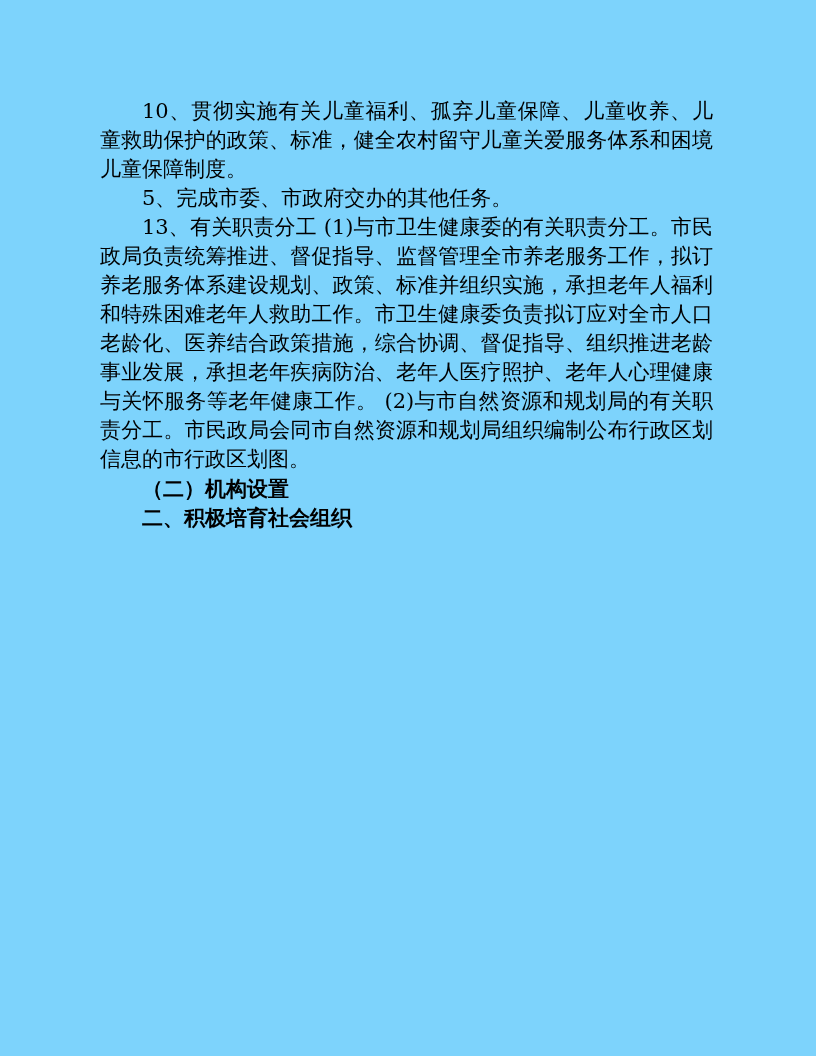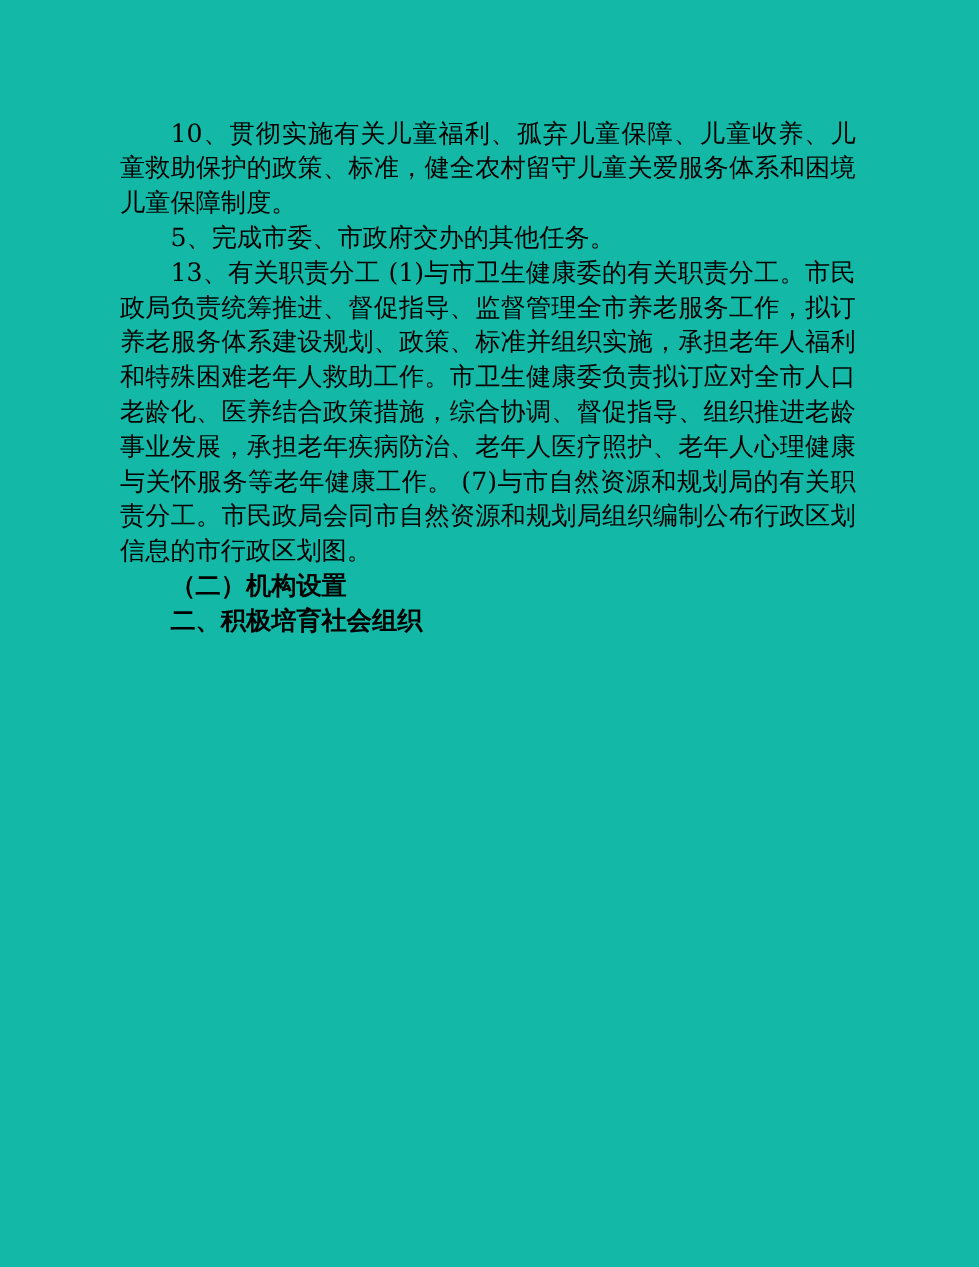--- a/index.html
+++ b/index.html
@@ -4,21 +4,21 @@
 <style>
   html, body {
     margin: 0;
     padding: 0;
     background: #ffffff;
   }
   .page {
     position: relative;
     width: 816px;
     height: 1056px;
-    background: #14b8a6;
+    background: #7dd3fc;
     box-sizing: border-box;
     padding: 97px 103px 0 100px;
     overflow: hidden;
   }
   .para {
     margin: 0;
     font-family: "DejaVu Serif", "Liberation Serif", serif;
     font-size: 21px;
     line-height: 29px;
     color: #000000;
@@ -40,16 +40,16 @@
     line-break: auto;
     text-indent: 2em;
   }
 </style>
 </head>
 <body>
 
 <div class="page">
   <p class="para">10、贯彻实施有关儿童福利、孤弃儿童保障、儿童收养、儿童救助保护的政策、标准，健全农村留守儿童关爱服务体系和困境儿童保障制度。</p>
   <p class="para">5、完成市委、市政府交办的其他任务。</p>
-  <p class="para">13、有关职责分工 (1)与市卫生健康委的有关职责分工。市民政局负责统筹推进、督促指导、监督管理全市养老服务工作，拟订养老服务体系建设规划、政策、标准并组织实施，承担老年人福利和特殊困难老年人救助工作。市卫生健康委负责拟订应对全市人口老龄化、医养结合政策措施，综合协调、督促指导、组织推进老龄事业发展，承担老年疾病防治、老年人医疗照护、老年人心理健康与关怀服务等老年健康工作。 (7)与市自然资源和规划局的有关职责分工。市民政局会同市自然资源和规划局组织编制公布行政区划信息的市行政区划图。</p>
+  <p class="para">13、有关职责分工 (1)与市卫生健康委的有关职责分工。市民政局负责统筹推进、督促指导、监督管理全市养老服务工作，拟订养老服务体系建设规划、政策、标准并组织实施，承担老年人福利和特殊困难老年人救助工作。市卫生健康委负责拟订应对全市人口老龄化、医养结合政策措施，综合协调、督促指导、组织推进老龄事业发展，承担老年疾病防治、老年人医疗照护、老年人心理健康与关怀服务等老年健康工作。 (2)与市自然资源和规划局的有关职责分工。市民政局会同市自然资源和规划局组织编制公布行政区划信息的市行政区划图。</p>
   <p class="heading">（二）机构设置</p>
   <p class="heading">二、积极培育社会组织</p>
 </div>
 
 </body></html>

